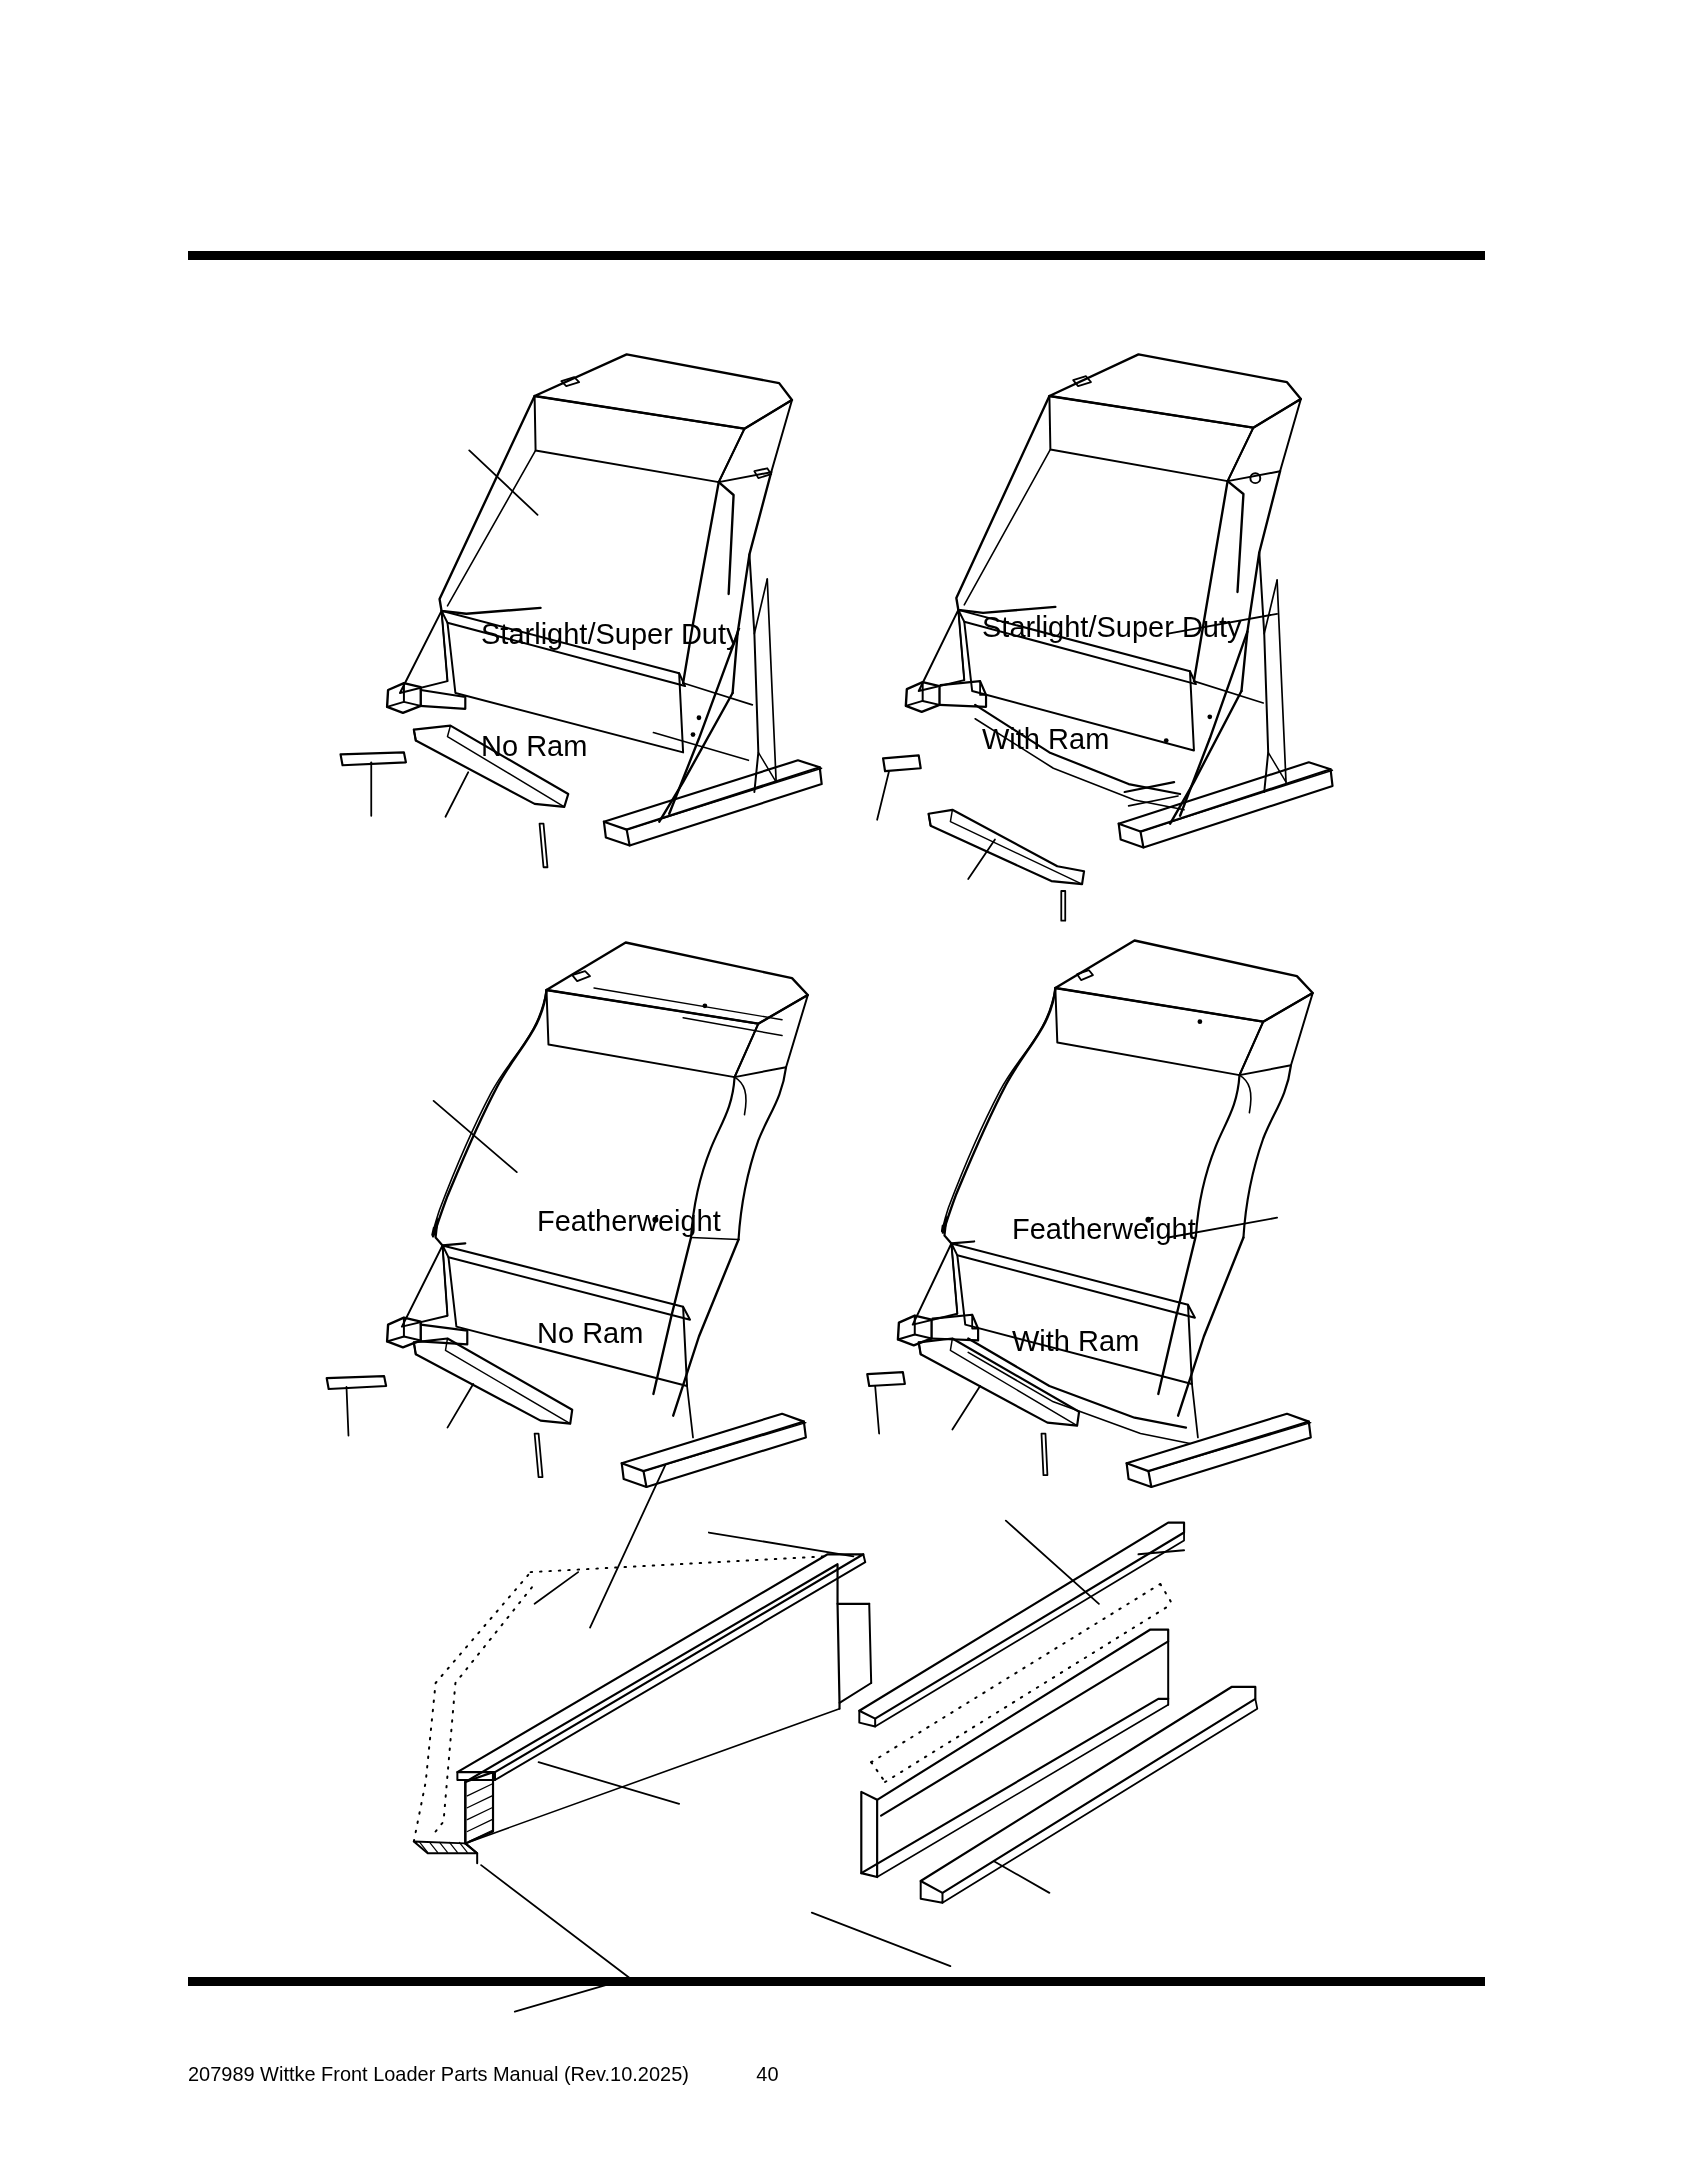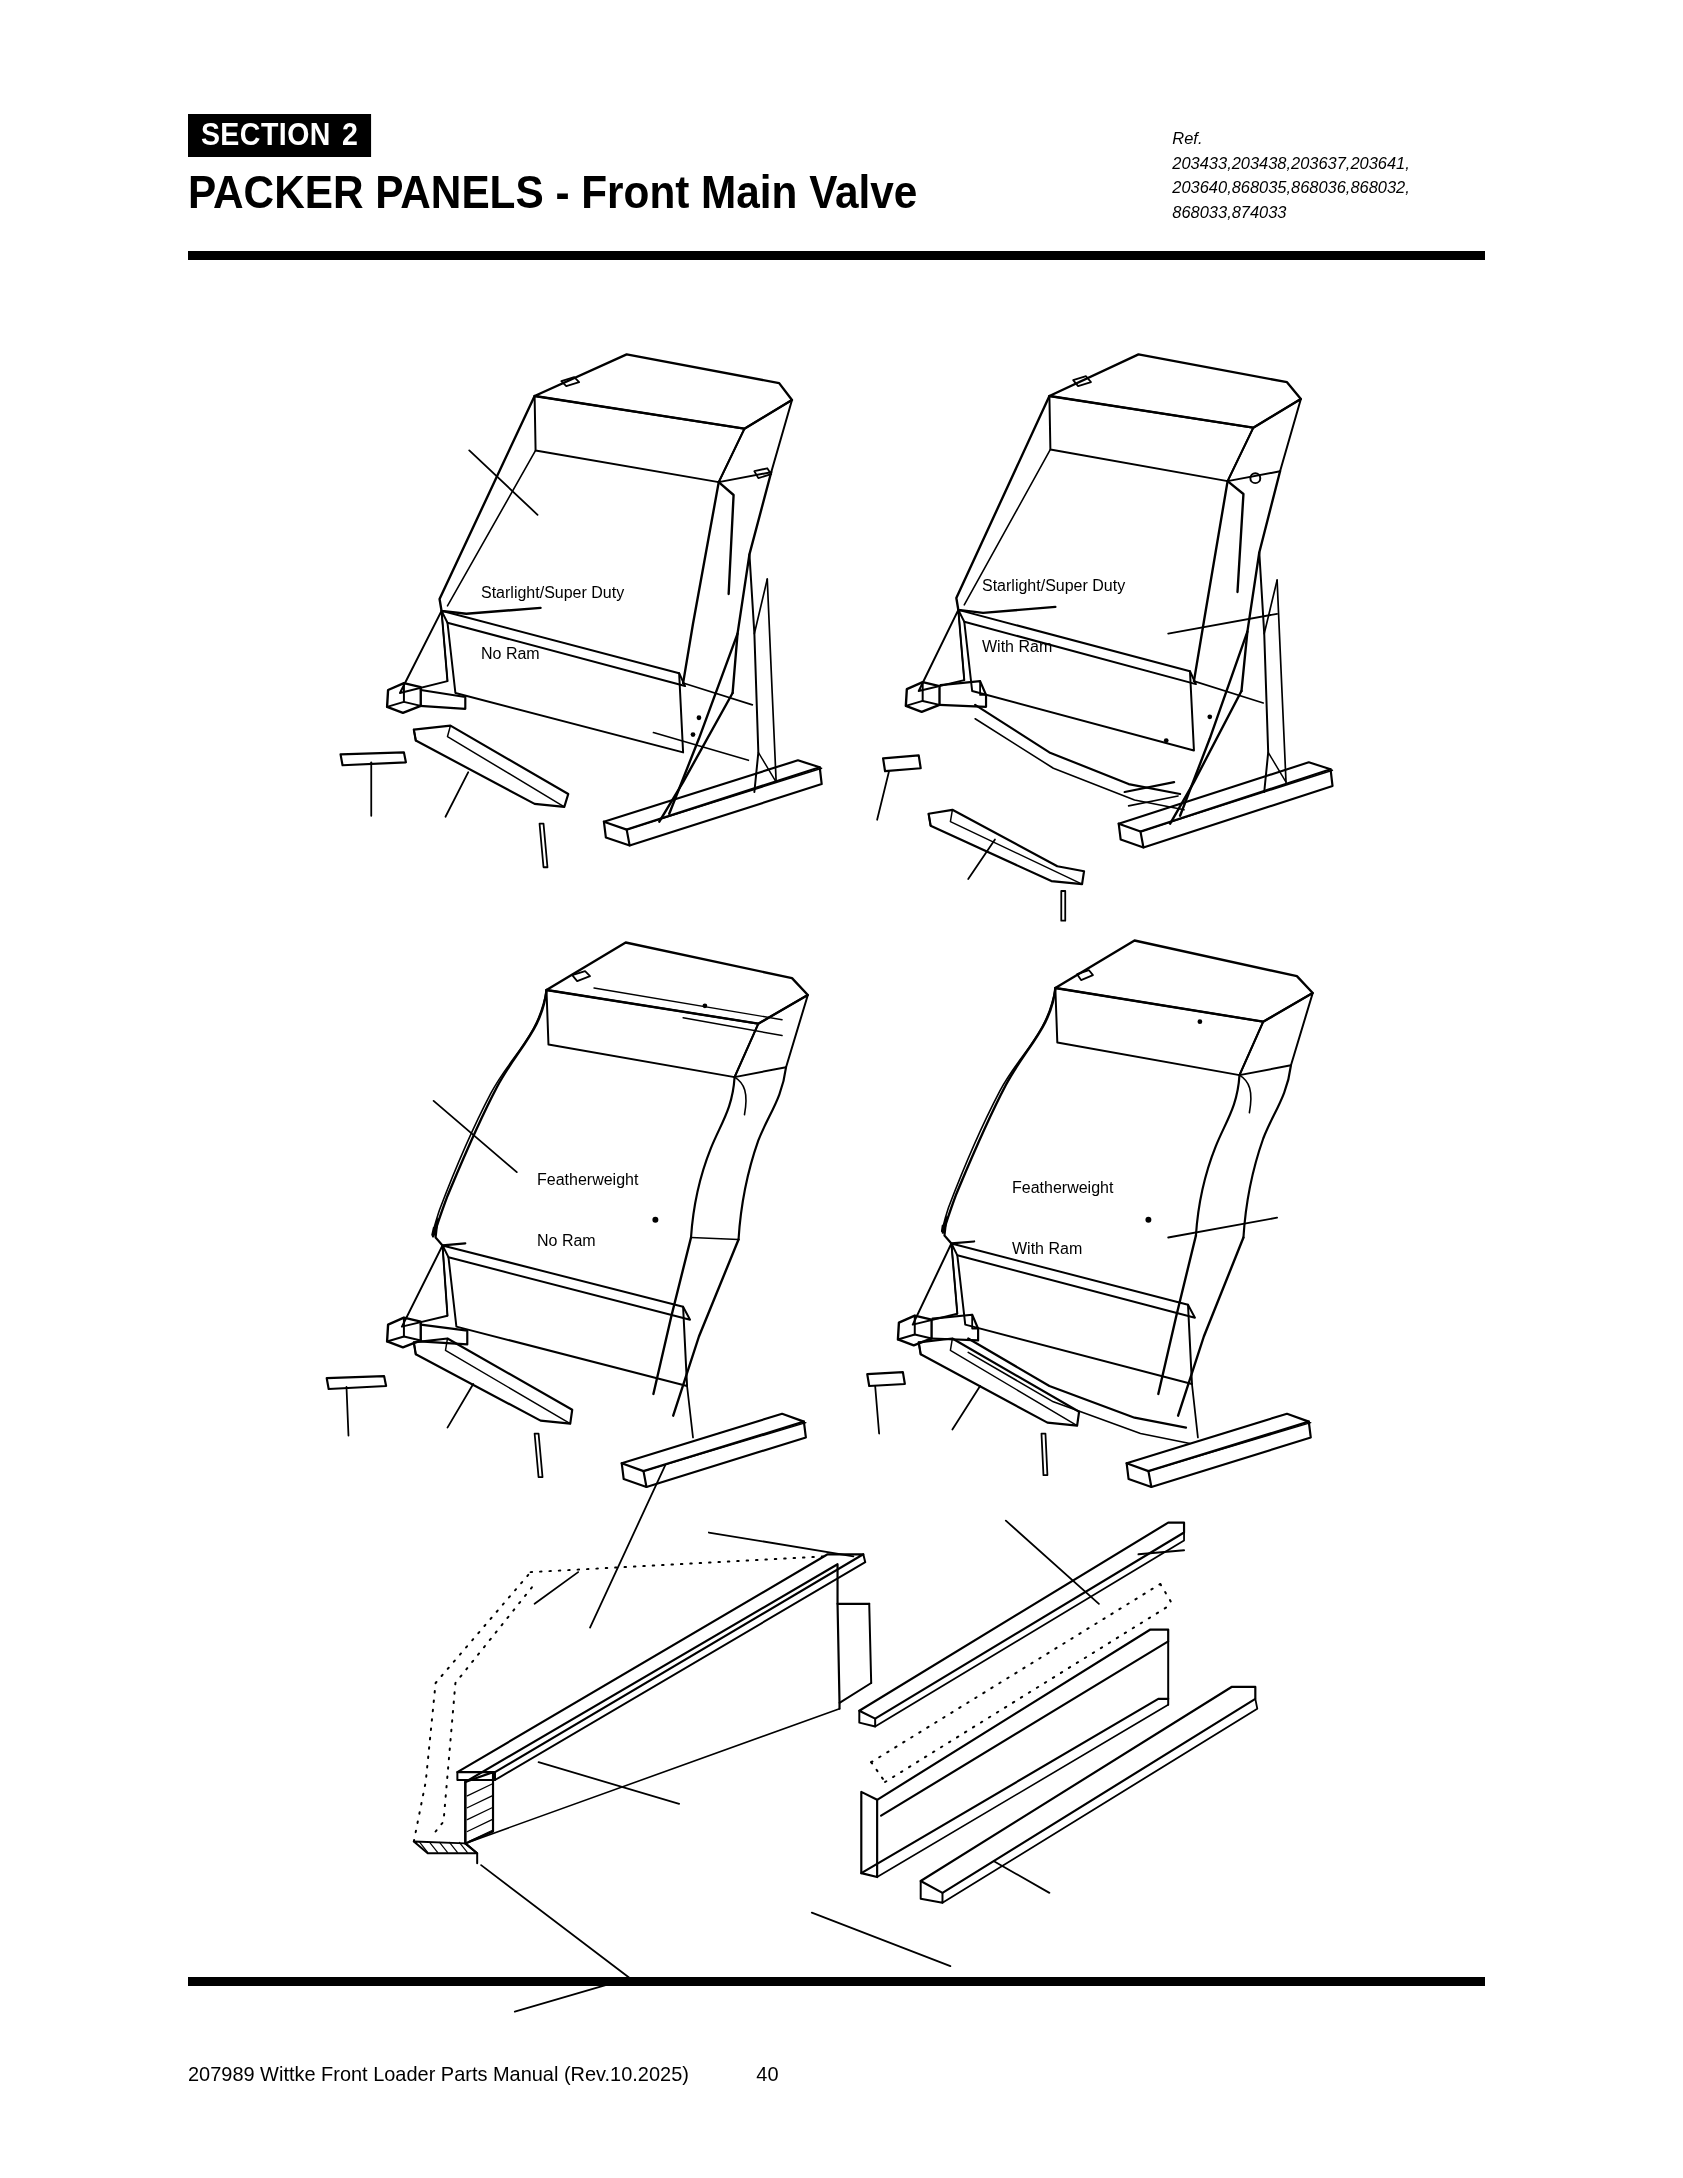--- a/index.html
+++ b/index.html
@@ -34,42 +34,27 @@
   .rule-bot{position:absolute;left:188px;top:1977px;width:1297px;height:9px;background:#000;}
   .footer{position:absolute;left:188px;top:2062px;width:1297px;
     font-size:21px;white-space:nowrap;transform:scaleX(.95);transform-origin:left top;}
   .footer .pg{margin-left:71px;}
 
   
   .canvas{position:absolute;left:0;top:0;width:1683px;height:2178px;}
   .canvas svg{display:block;width:1683px;height:2178px;}
 
   
-  .dlabel{position:absolute;font-size:16px;line-height:1.28;white-space:pre;}
+  .dlabel{position:absolute;font-size:29px;line-height:1.28;white-space:pre;}
 </style>
 </head>
 <body>
 
 <div class="page">
 
-  <div class="header">
-
-    <div class="section-badge">
-      <span>SECTION</span><span class="num">2</span>
-    </div>
-
-    <div class="page-title">PACKER PANELS - Front Main Valve</div>
-
-    <div class="ref-block">
-      <div>Ref.</div>
-      <div>203433,203438,203637,203641,</div>
-      <div>203640,868035,868036,868032,</div>
-      <div>868033,874033</div>
-    </div>
-  </div>
   <div class="rule-top"></div>
 
   <div class="canvas">
   <svg viewBox="0 0 1700 2200" xmlns="http://www.w3.org/2000/svg" fill="none" stroke="#000" stroke-width="2.4" stroke-linecap="round" stroke-linejoin="round">
 
     <g>
 
       <path d="M540 400 L633 358 L787 387 L800 404 L752 433 Z"></path>
       <path d="M752 433 L800 404 L779 477 L726 487 Z" stroke-width="2"></path>
       <path d="M540 400 L752 433 L726 487 L541 455 Z" stroke-width="2"></path>

